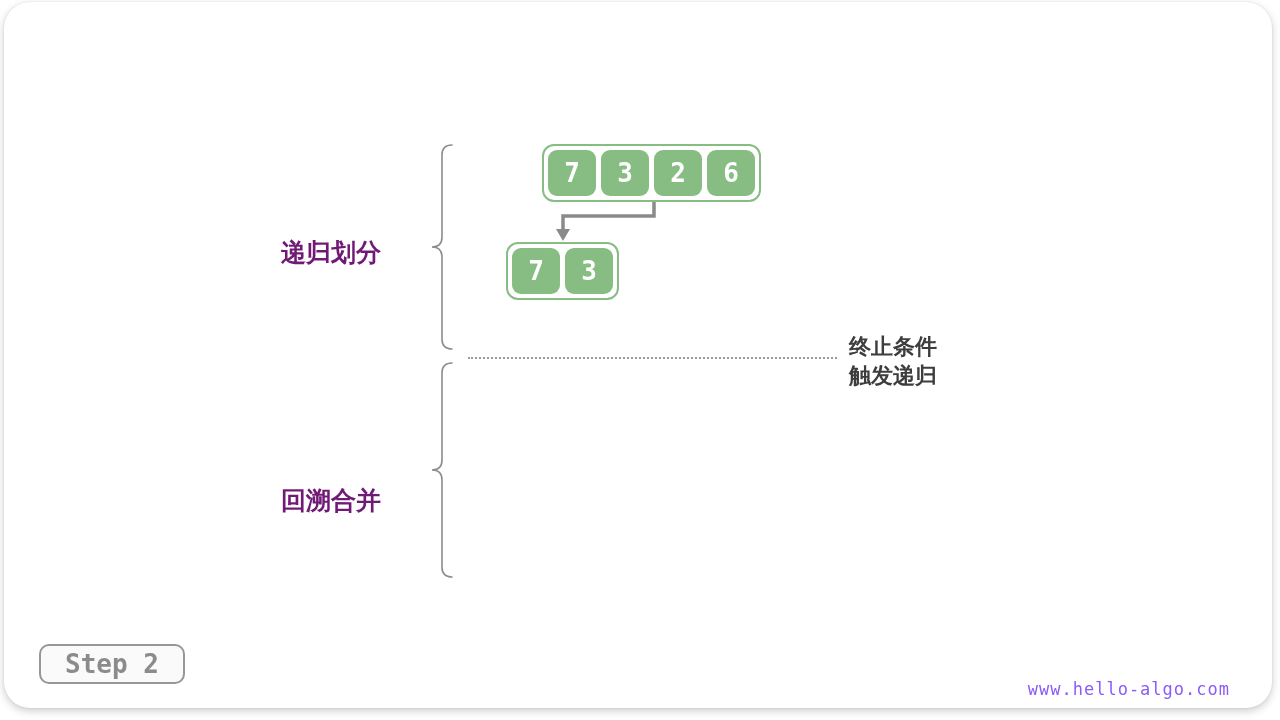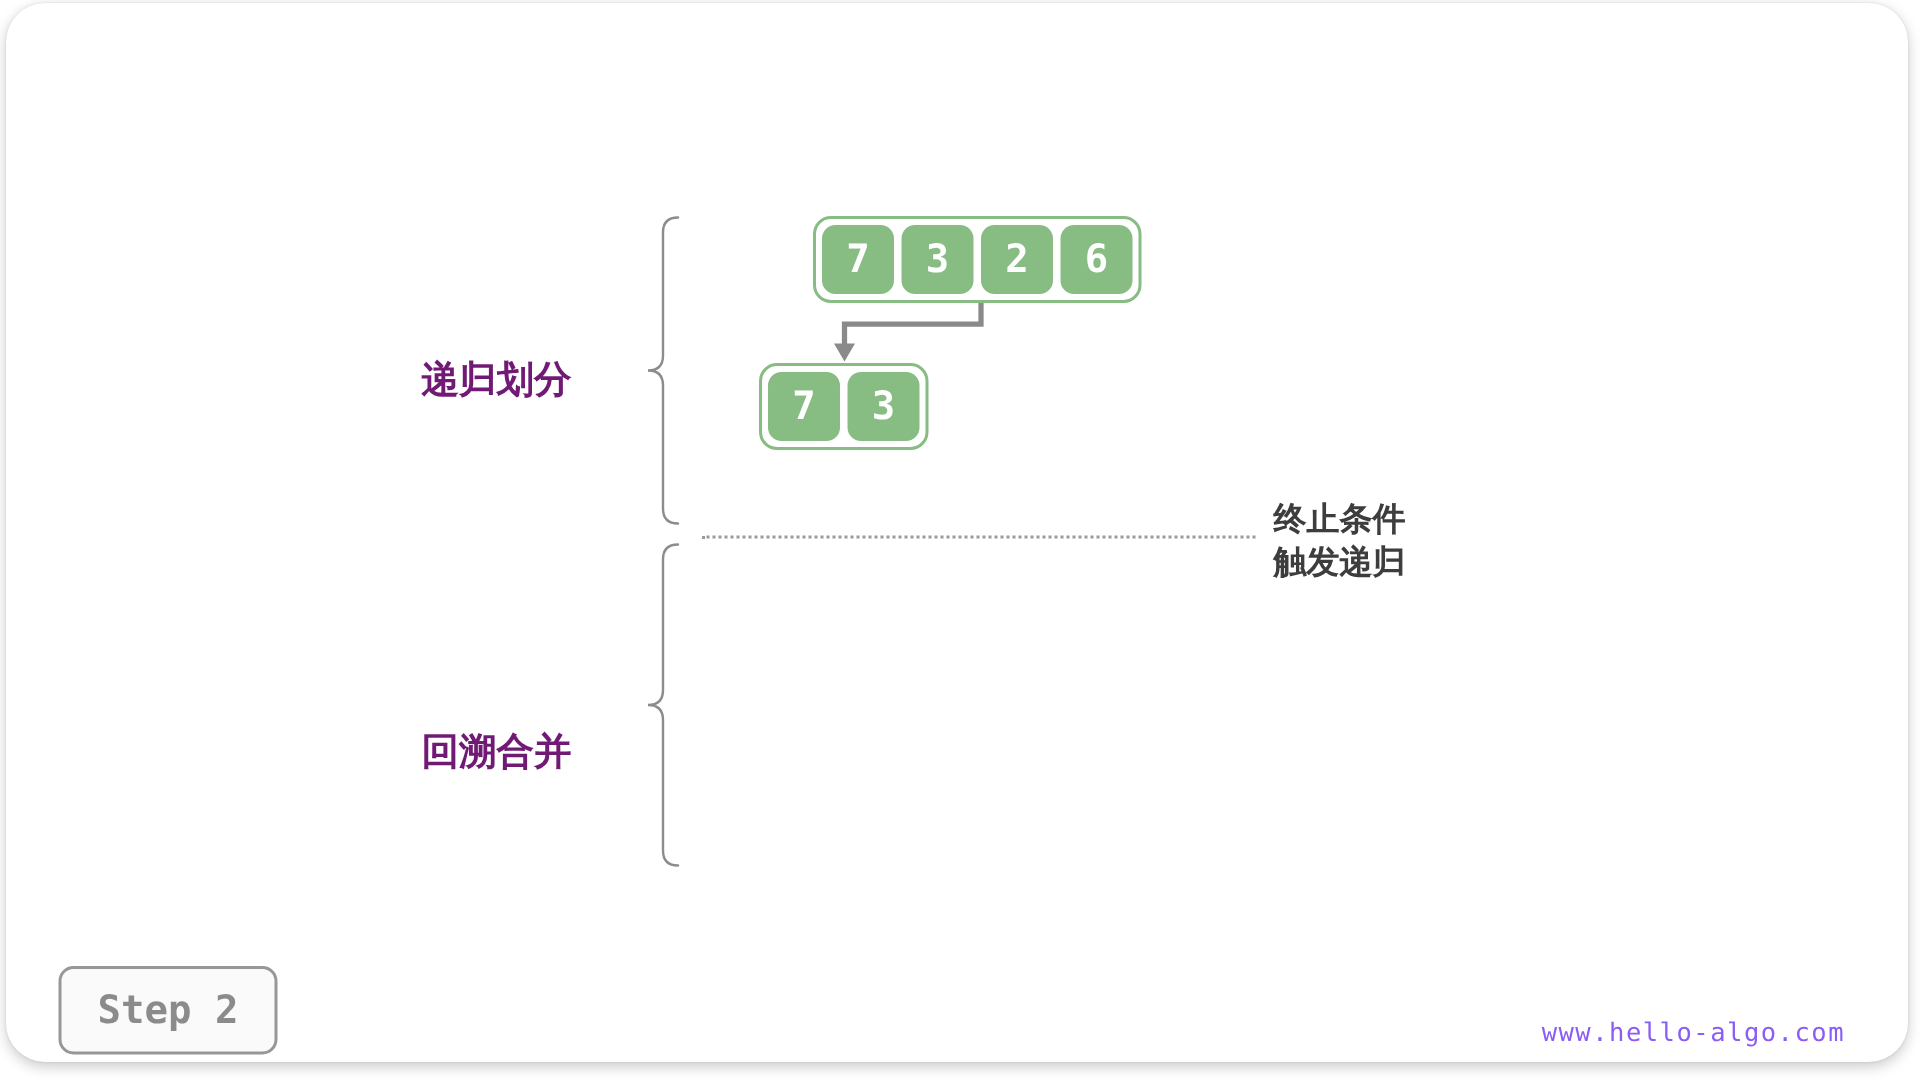--- a/index.html
+++ b/index.html
@@ -78,21 +78,21 @@
     font-size: 22px;
     line-height: 29px;
     color: #3D3D3D;
     white-space: nowrap;
   }
   .step-badge {
     position: absolute;
     left: 35px;
     top: 642px;
     width: 146px;
-    height: 59px;
+    height: 40px;
     background: #fafafa;
     border: 2px solid #979797;
     border-radius: 10px;
     box-sizing: border-box;
     display: flex;
     align-items: center;
     justify-content: center;
     font-family: "DejaVu Sans Mono", monospace;
     font-weight: bold;
     font-size: 26px;

